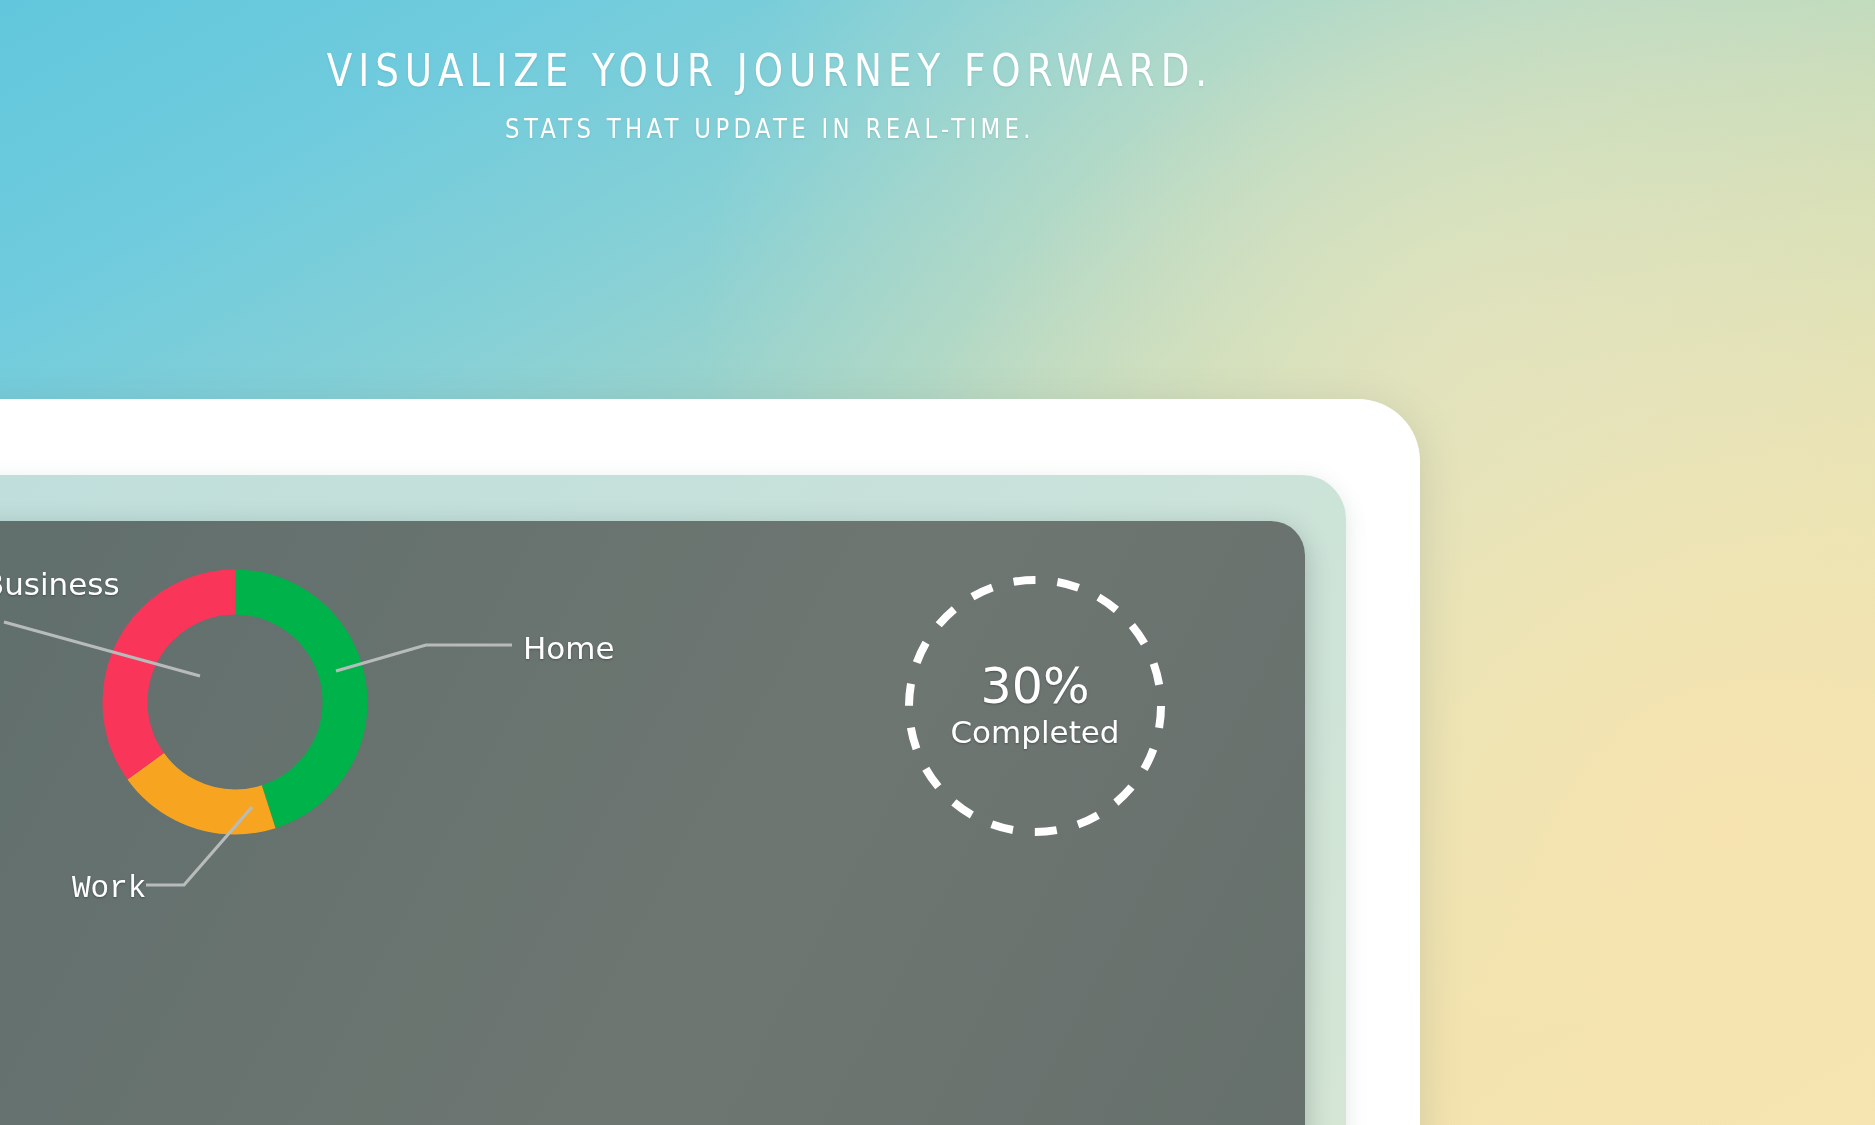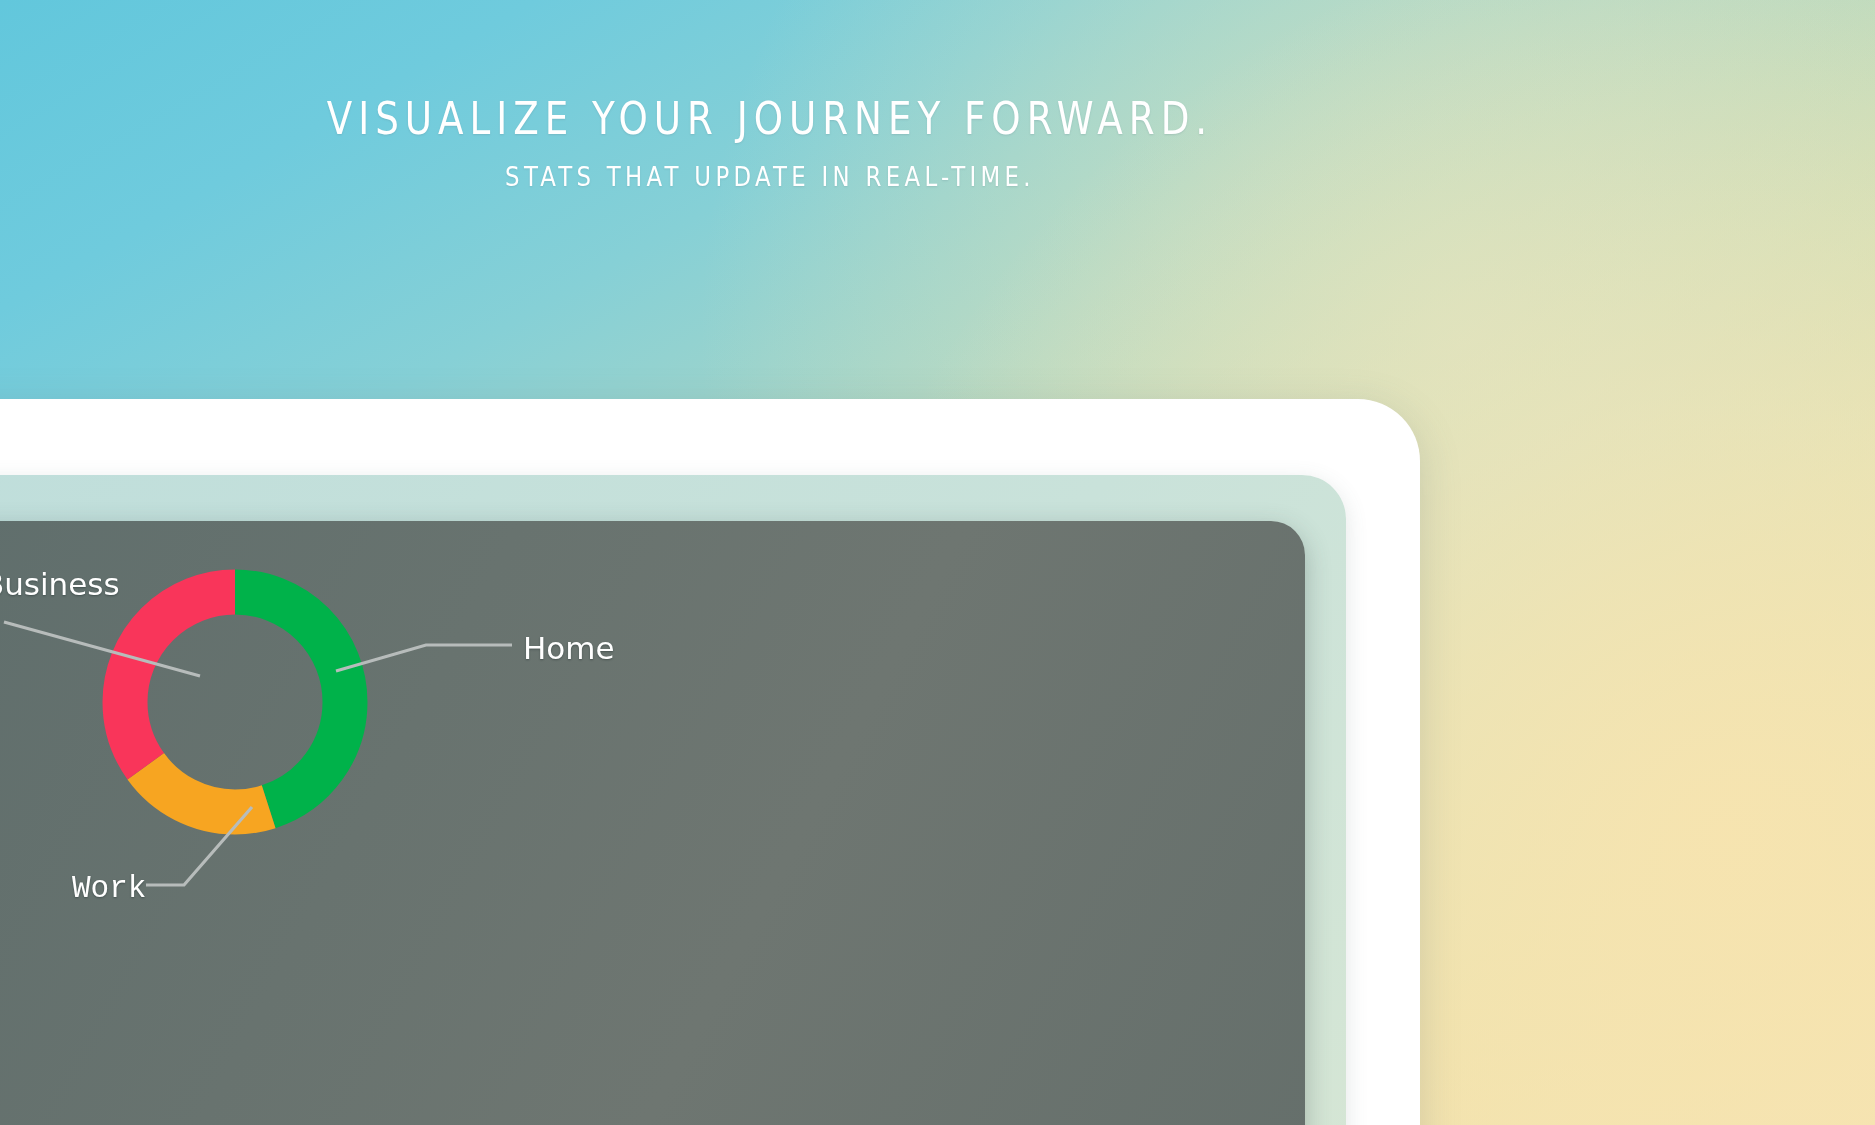--- a/index.html
+++ b/index.html
@@ -15,21 +15,21 @@
         #6fcbdd 14%,
         #86d0d6 28%,
         #a6d5c7 42%,
         #c3dab4 56%,
         #dcdfa6 70%,
         #ecdfa0 84%,
         #f3e0a8 100%);
   }
 
   
-  .hero { position:absolute; top:0; left:0; width:1540px; text-align:center; padding-top:96px; }
+  .hero { position:absolute; top:0; left:0; width:1540px; text-align:center; padding-top:48px; }
   .hero-title {
     font-family:"DejaVu Sans Condensed","Liberation Sans", sans-serif;
     font-weight:300;
     font-size:45px;
     letter-spacing:6.5px;
     color:#ffffff;
     line-height:1;
     transform:scaleX(0.92);
     text-shadow:0 1px 2px rgba(90,120,130,0.22);
   }
@@ -150,14 +150,23 @@
     <polyline points="6,40 96,14 182,14"></polyline>
   </svg>
   <svg class="leader" style="left:240px; top:280px;" width="130" height="100" viewBox="0 0 130 100">
     <polyline points="112,6 44,84 6,84"></polyline>
   </svg>
 
   <div class="lbl lbl-business">My Business</div>
   <div class="lbl lbl-home">Home</div>
   <div class="lbl lbl-work">Work</div>
 
+  <div class="progress-wrap">
+    <svg class="progress-ring" width="270" height="270" viewBox="0 0 270 270">
+      <circle cx="135" cy="135" r="126" fill="none" stroke="#ffffff" stroke-width="8" stroke-dasharray="22 22" stroke-linecap="butt"></circle>
+    </svg>
+    <div class="progress-text">
+      <div class="progress-value">30%</div>
+      <div class="progress-caption">Completed</div>
+    </div>
+  </div>
 
 </div>
 
 </body></html>

